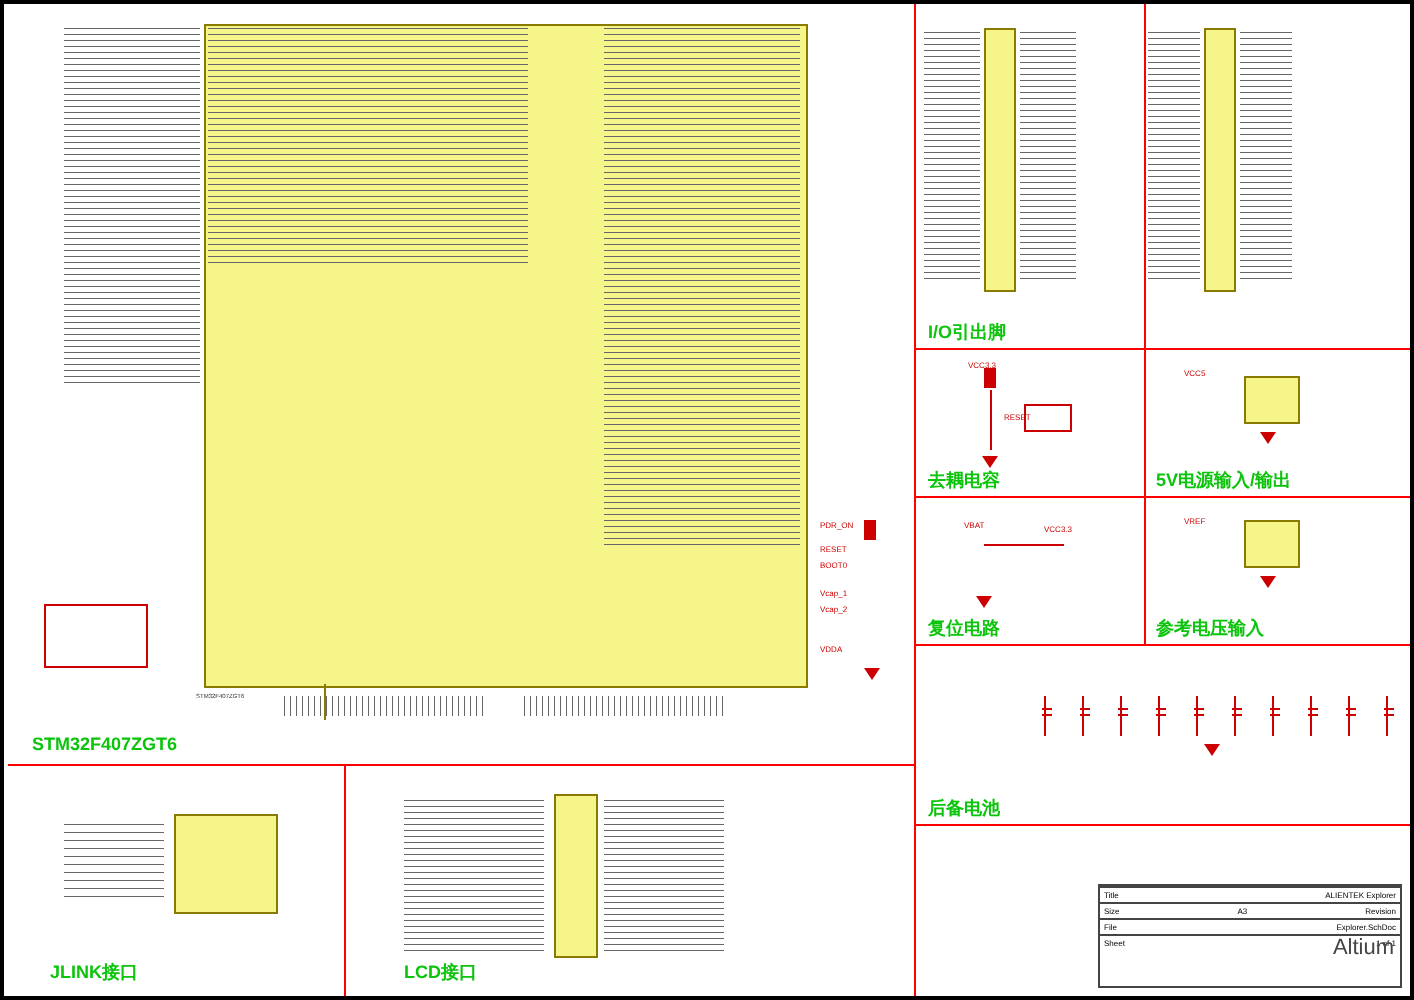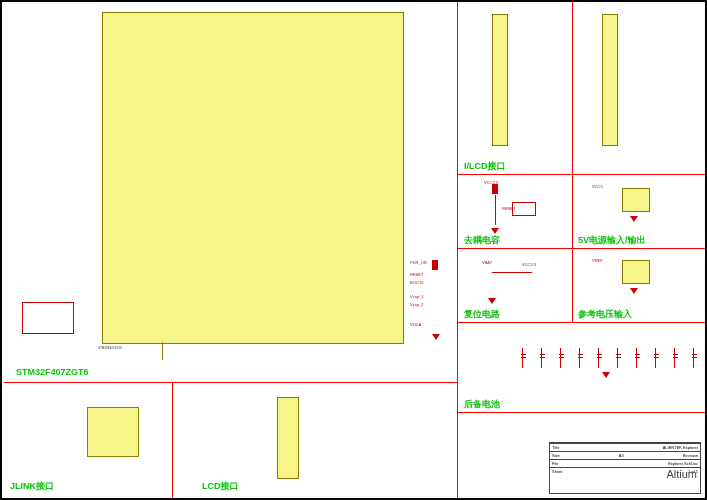--- a/index.html
+++ b/index.html
@@ -56,34 +56,34 @@
   <div class="thin-line" style="left:160px;top:340px;width:1px;height:18px;background:#8a7a00"></div>
   <div class="tiny" style="left:140px;top:346px;width:100px;height:10px;background:linear-gradient(90deg,#666 0 0.5px,transparent 0.5px 3px) 0 0/3px 100%"></div>
   <div class="tiny" style="left:260px;top:346px;width:100px;height:10px;background:linear-gradient(90deg,#666 0 0.5px,transparent 0.5px 3px) 0 0/3px 100%"></div>
 
   <div class="section-label green-text" style="left:14px;top:365px">STM32F407ZGT6</div>
 
   <div class="thin-line" style="left:20px;top:300px;width:50px;height:30px;border:1px solid #c00;background:transparent"></div>
 
   <div class="chip" style="left:85px;top:405px;width:50px;height:48px"></div>
   <div class="tiny" style="left:30px;top:410px;width:50px;height:40px;background:linear-gradient(#666 0 0.5px,transparent 0.5px 4px) 0 0/100% 4px"></div>
-  <div class="section-label green-text" style="left:8px;top:478px">JLINK接口</div>
+  <div class="section-label green-text" style="left:23px;top:478px">JLINK接口</div>
 
   <div class="pinbank" style="left:275px;top:395px;width:20px;height:80px"></div>
   <div class="tiny" style="left:200px;top:398px;width:70px;height:76px;background:linear-gradient(#666 0 0.5px,transparent 0.5px 3px) 0 0/100% 3px"></div>
   <div class="tiny" style="left:300px;top:398px;width:60px;height:76px;background:linear-gradient(#666 0 0.5px,transparent 0.5px 3px) 0 0/100% 3px"></div>
   <div class="section-label green-text" style="left:200px;top:478px">LCD接口</div>
 
   <div class="pinbank" style="left:490px;top:12px;width:14px;height:130px"></div>
   <div class="pinbank" style="left:600px;top:12px;width:14px;height:130px"></div>
   <div class="tiny" style="left:460px;top:14px;width:28px;height:126px;background:linear-gradient(#666 0 0.5px,transparent 0.5px 3px) 0 0/100% 3px"></div>
   <div class="tiny" style="left:508px;top:14px;width:28px;height:126px;background:linear-gradient(#666 0 0.5px,transparent 0.5px 3px) 0 0/100% 3px"></div>
   <div class="tiny" style="left:572px;top:14px;width:26px;height:126px;background:linear-gradient(#666 0 0.5px,transparent 0.5px 3px) 0 0/100% 3px"></div>
   <div class="tiny" style="left:618px;top:14px;width:26px;height:126px;background:linear-gradient(#666 0 0.5px,transparent 0.5px 3px) 0 0/100% 3px"></div>
-  <div class="section-label green-text" style="left:462px;top:158px">I/LCD接口</div>
+  <div class="section-label green-text" style="left:462px;top:158px">I/O引出脚</div>
 
   <div class="vcc-flag" style="left:490px;top:182px"></div>
   <div class="net-label" style="left:482px;top:178px">VCC3.3</div>
   <div class="thin-line" style="left:493px;top:193px;width:1px;height:30px;background:#c00"></div>
   <div class="gnd" style="left:489px;top:226px"></div>
   <div class="net-label" style="left:500px;top:204px">RESET</div>
   <div class="thin-line" style="left:510px;top:200px;width:22px;height:12px;border:1px solid #c00;background:transparent"></div>
   <div class="section-label green-text" style="left:462px;top:232px">去耦电容</div>
 
   <div class="chip" style="left:620px;top:186px;width:26px;height:22px"></div>

